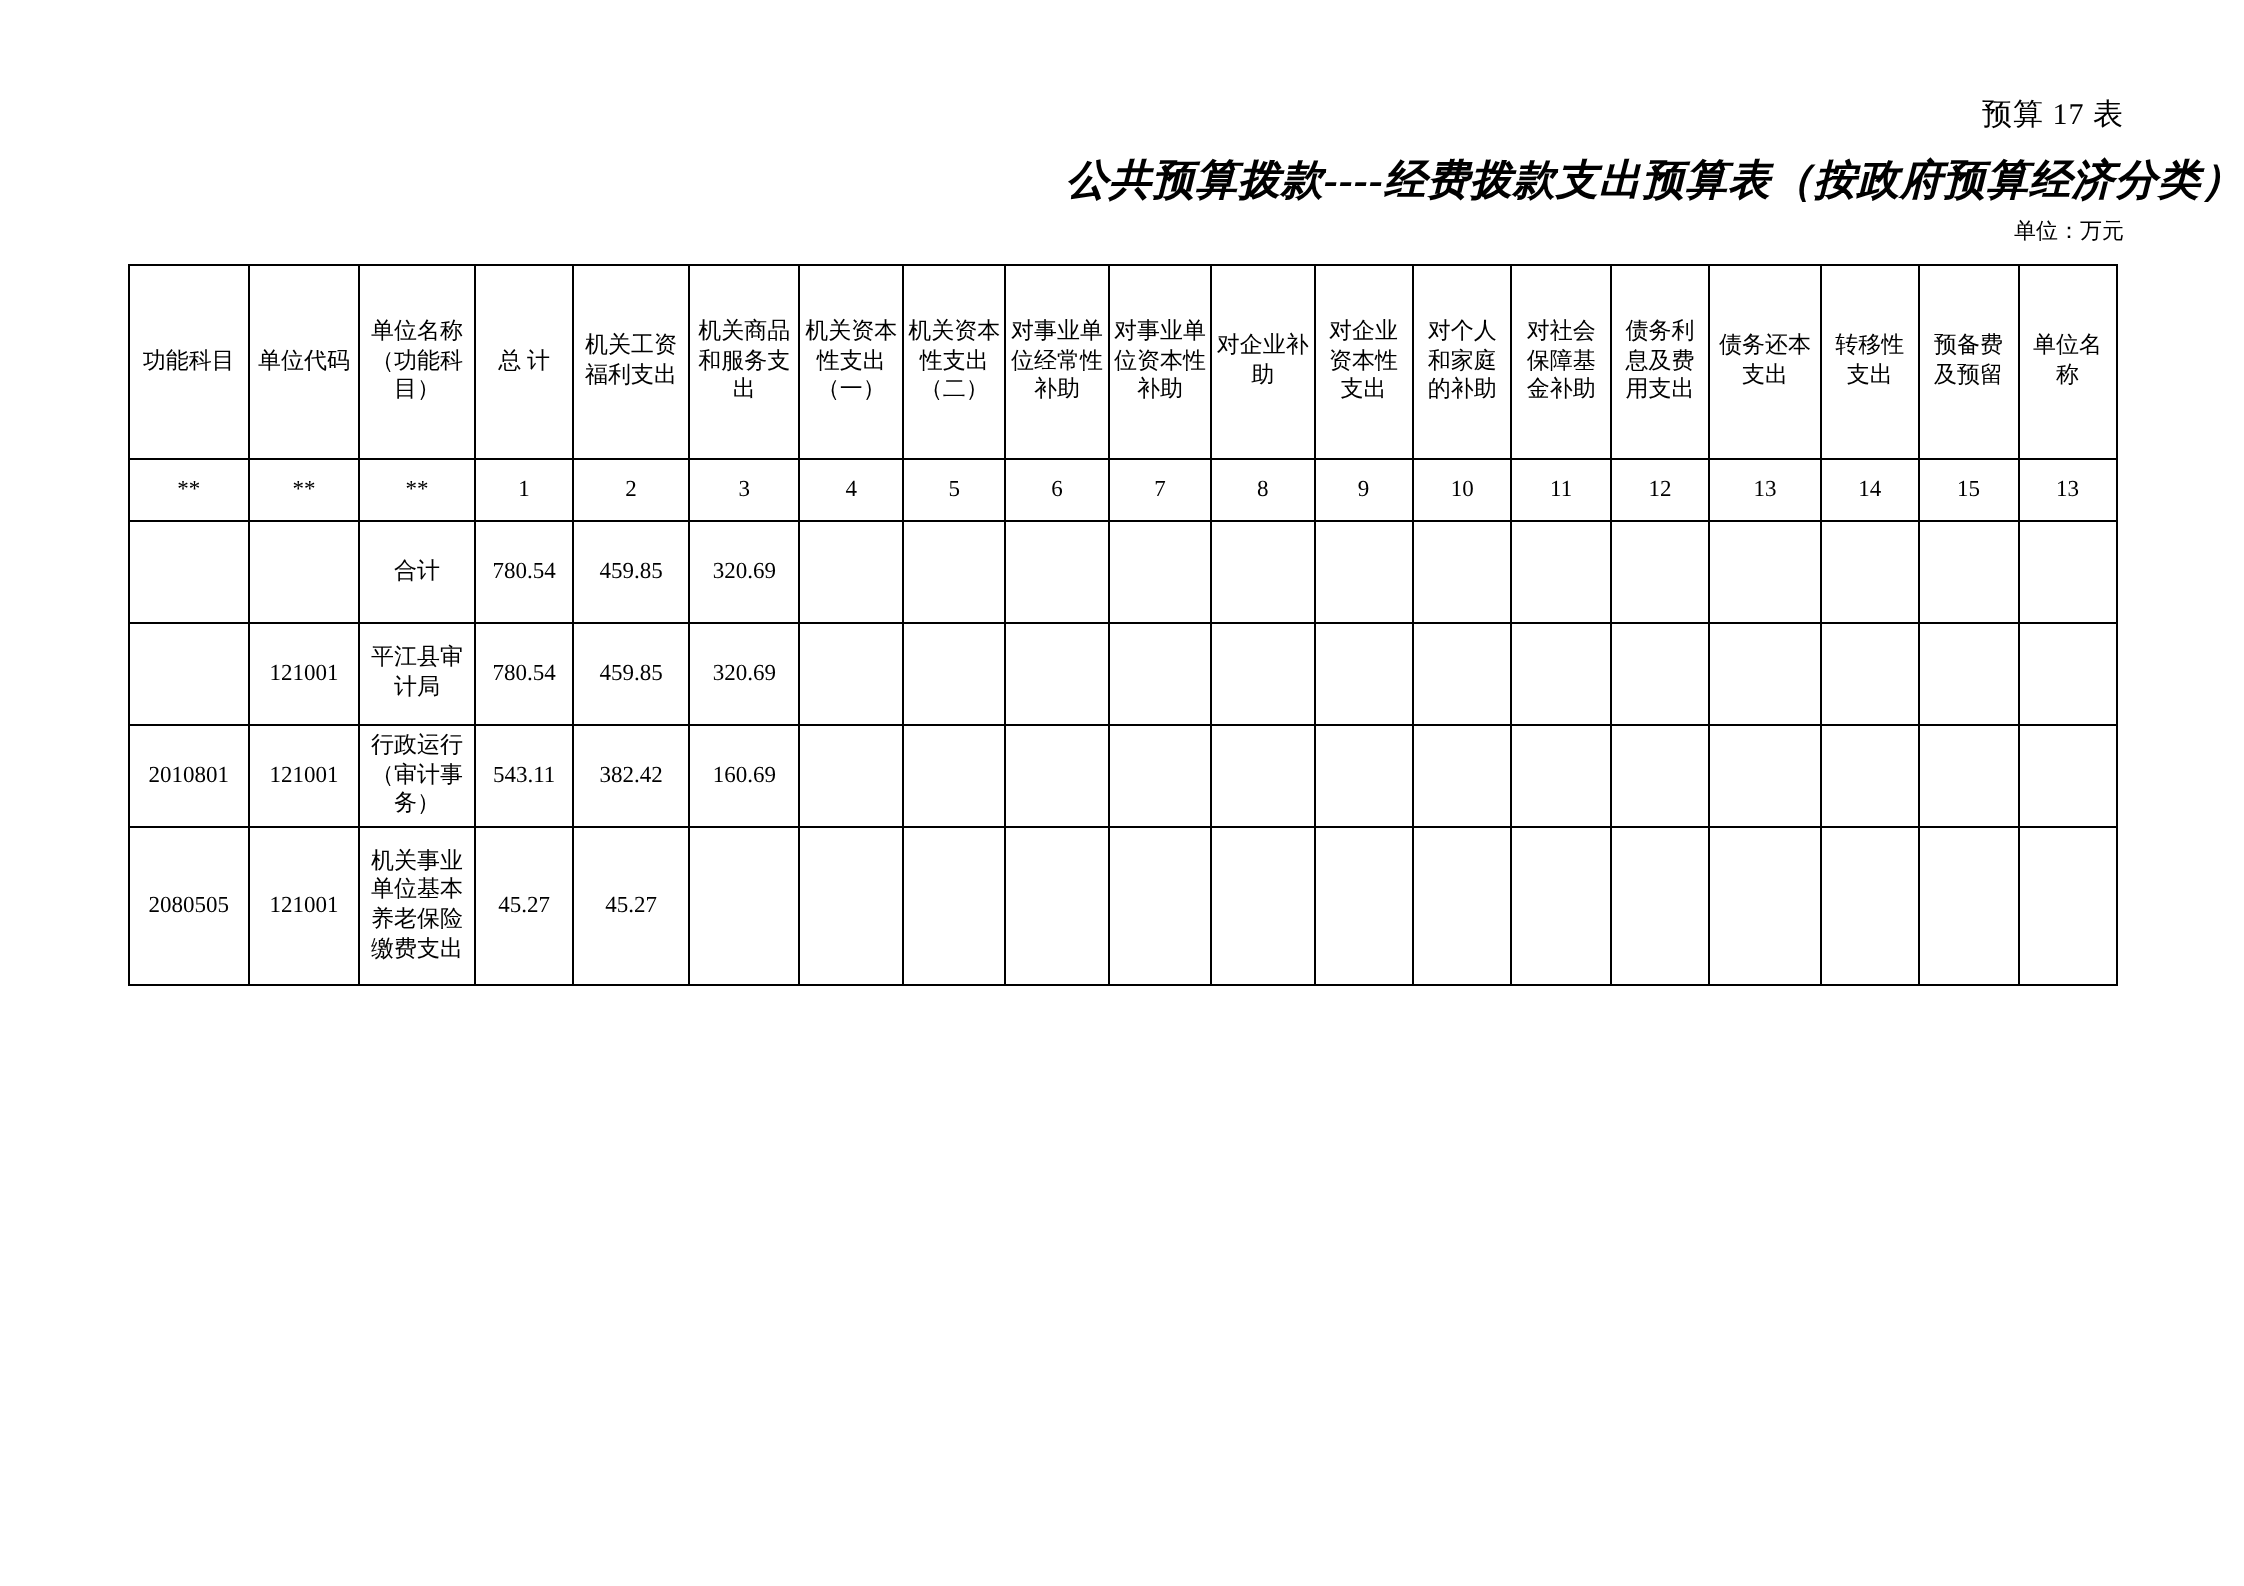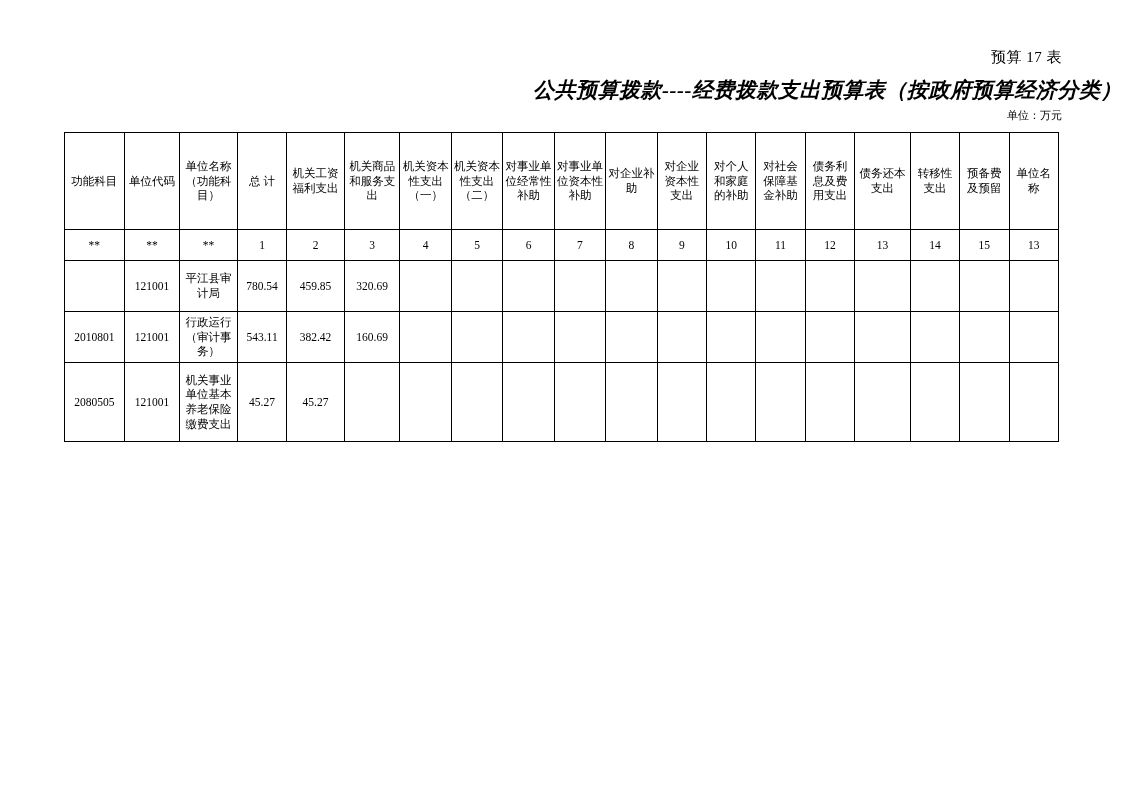--- a/index.html
+++ b/index.html
@@ -176,20 +176,41 @@
         <td>12</td>
         <td>13</td>
         <td>14</td>
         <td>15</td>
         <td>13</td>
       </tr>
     </thead>
     <tbody>
       <tr class="datarow">
         <td></td>
+        <td></td>
+        <td>合计</td>
+        <td class="num">780.54</td>
+        <td class="num">459.85</td>
+        <td class="num">320.69</td>
+        <td class="num"></td>
+        <td class="num"></td>
+        <td class="num"></td>
+        <td class="num"></td>
+        <td class="num"></td>
+        <td class="num"></td>
+        <td class="num"></td>
+        <td class="num"></td>
+        <td class="num"></td>
+        <td class="num"></td>
+        <td class="num"></td>
+        <td class="num"></td>
+        <td class="num"></td>
+      </tr>
+      <tr class="datarow">
+        <td></td>
         <td>121001</td>
         <td>平江县审计局</td>
         <td class="num">780.54</td>
         <td class="num">459.85</td>
         <td class="num">320.69</td>
         <td class="num"></td>
         <td class="num"></td>
         <td class="num"></td>
         <td class="num"></td>
         <td class="num"></td>

